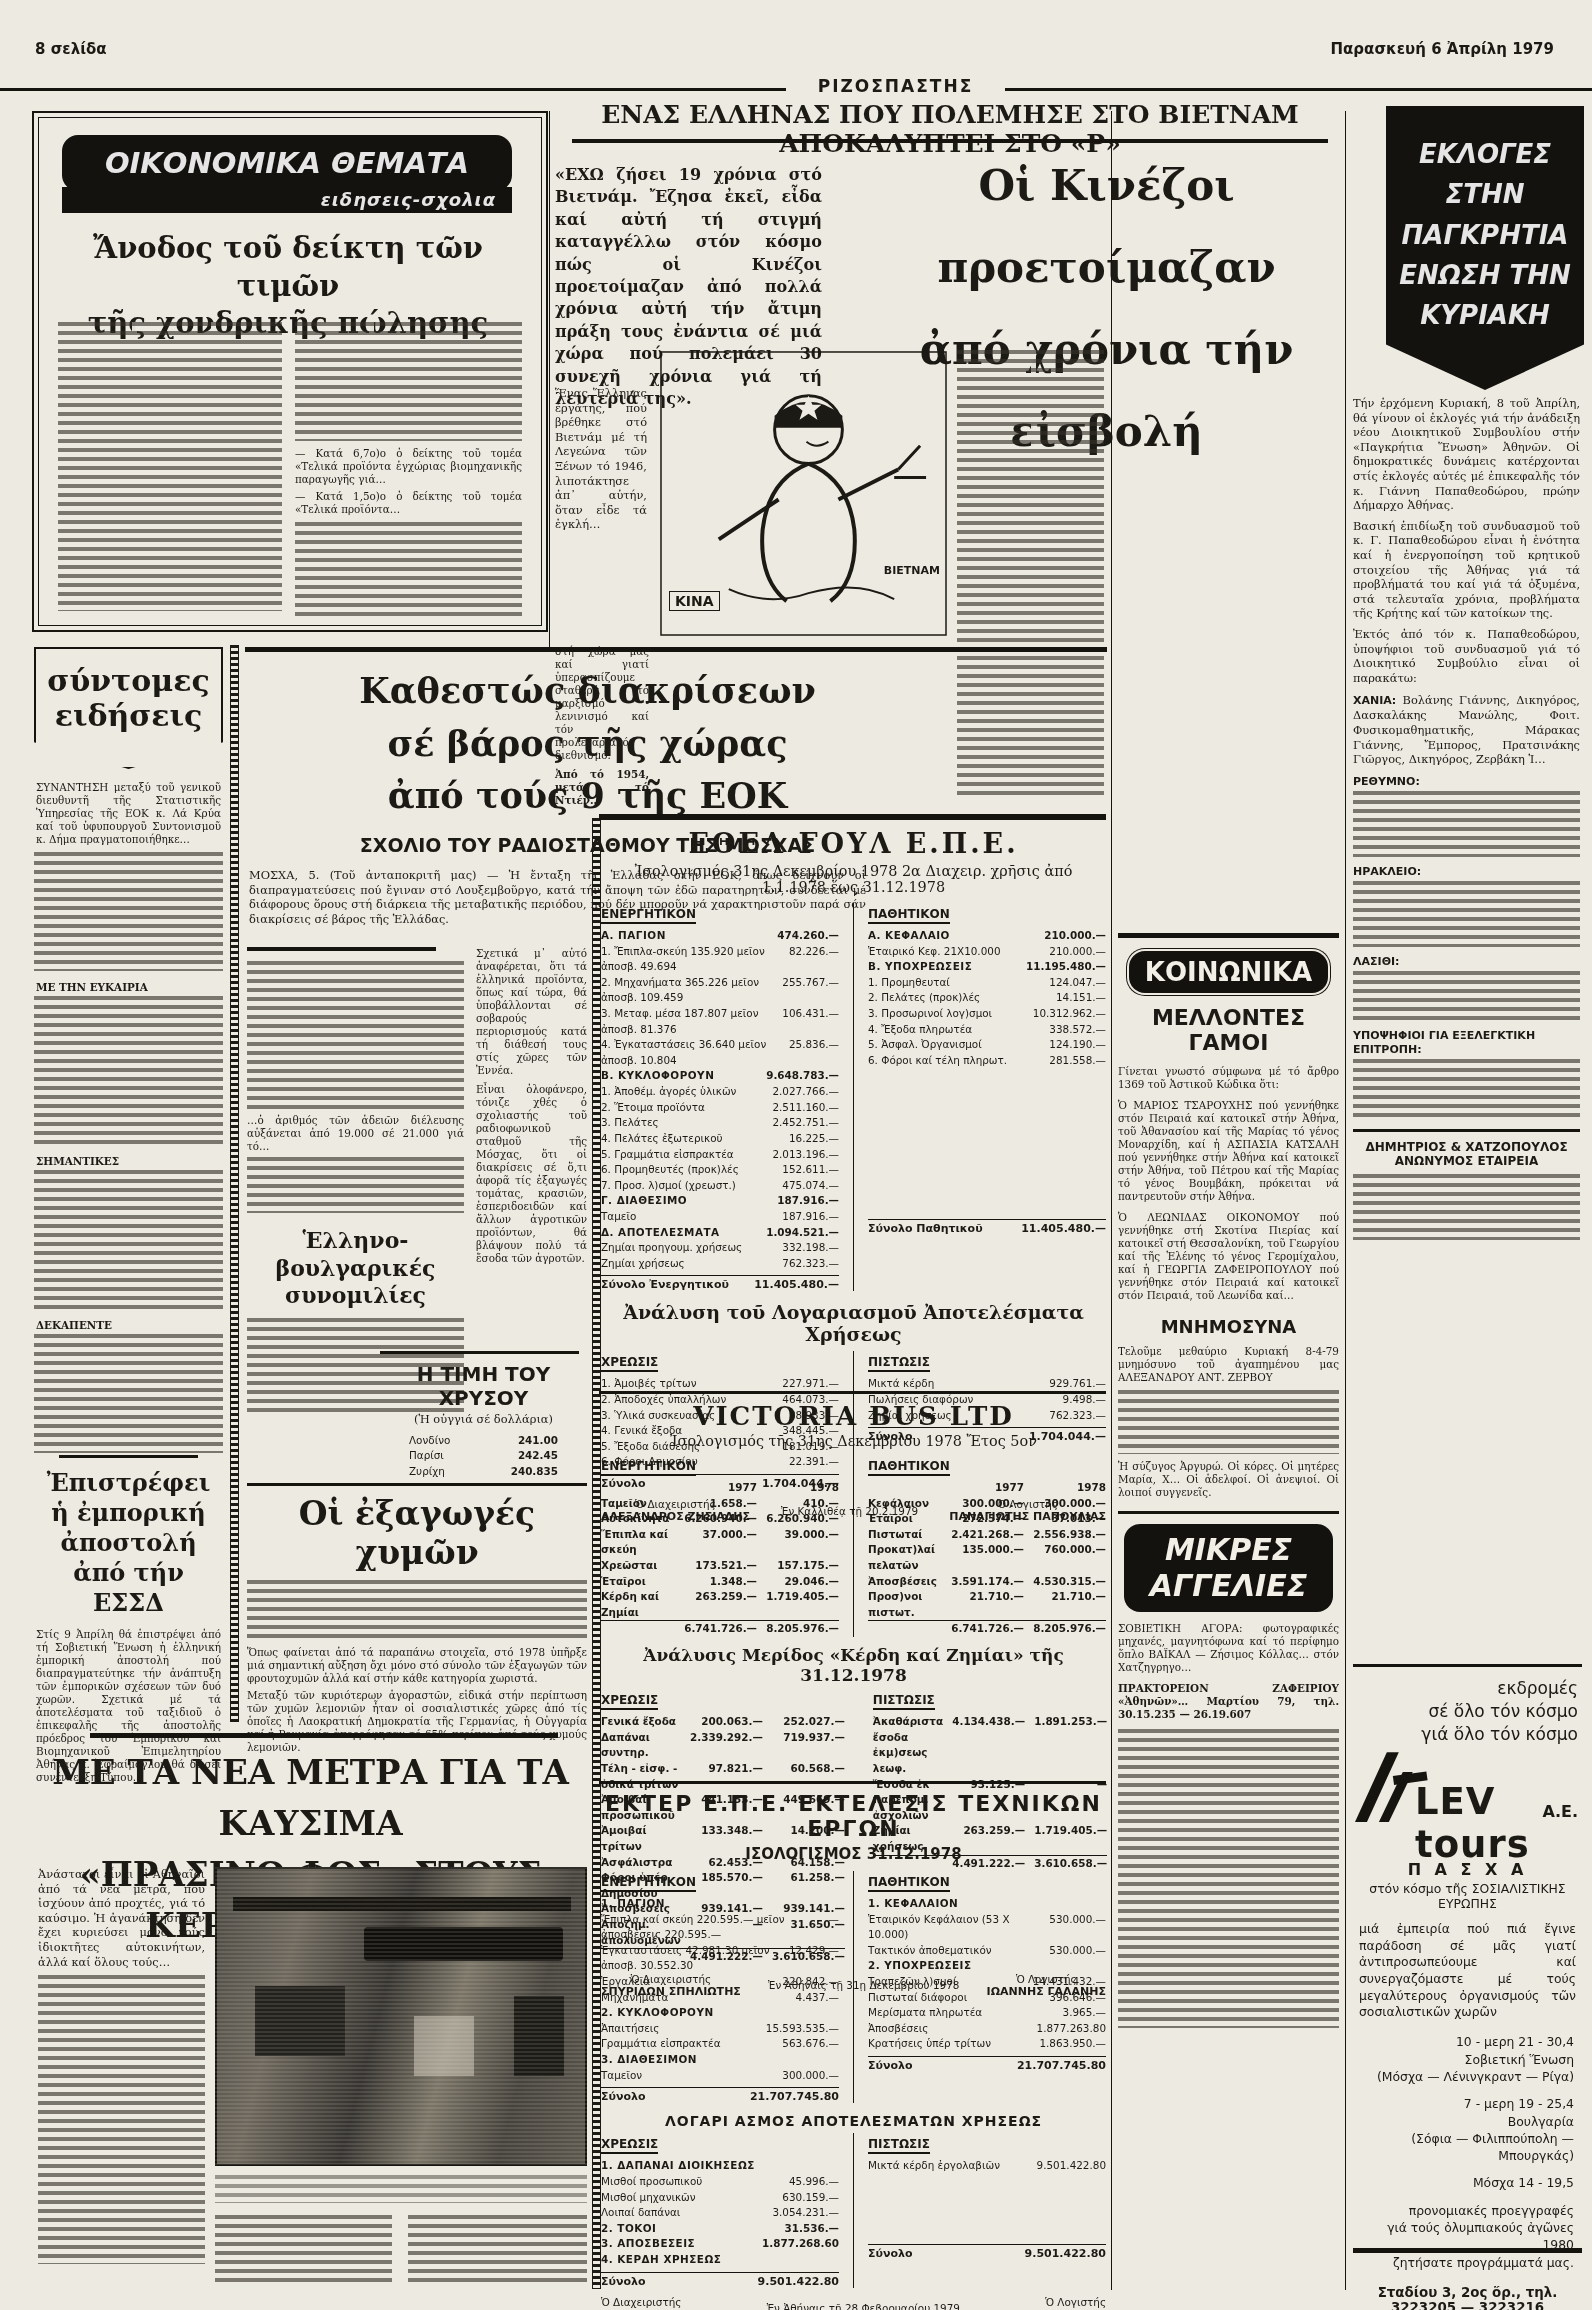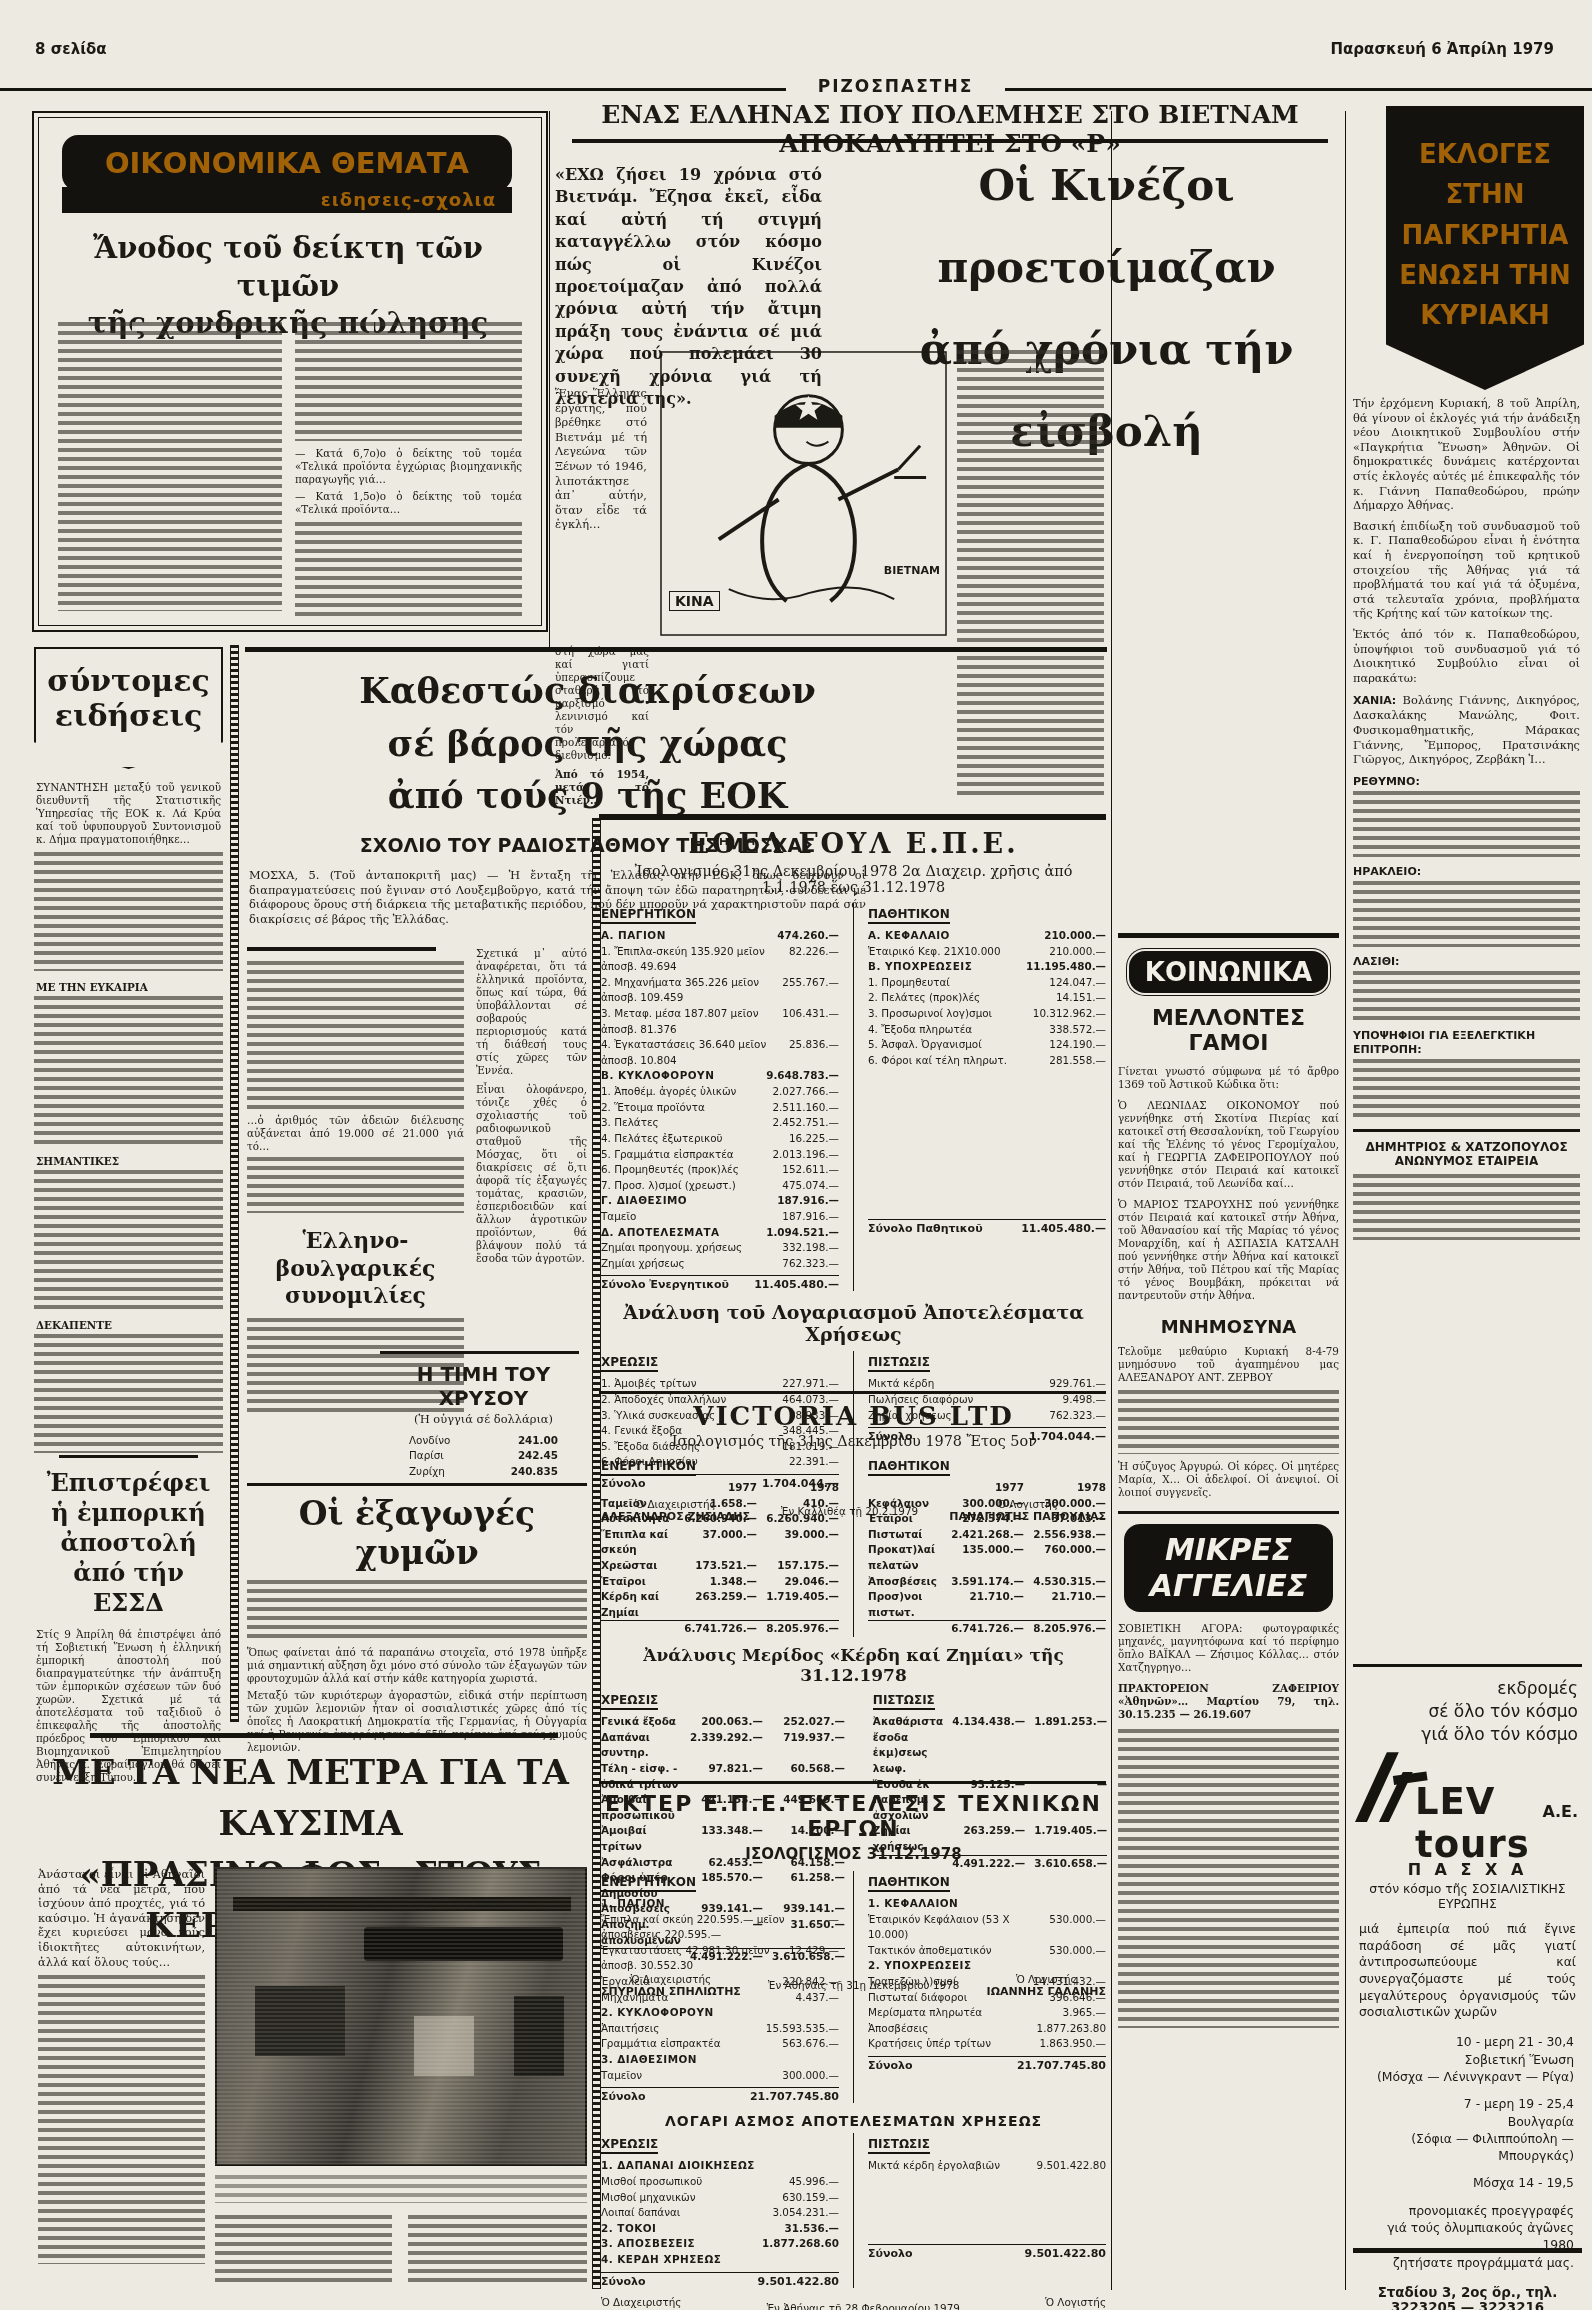--- a/index.html
+++ b/index.html
@@ -13,21 +13,21 @@
   .jst{text-align:justify;}
   .rule{position:absolute;background:#16140f;}
   .vline{position:absolute;background:#16140f;width:1px;}
   .zip{position:absolute;width:7px;background:repeating-linear-gradient(to bottom,#1c1a15 0 3px,transparent 3px 6px);border-left:1px solid #1c1a15;border-right:1px solid #1c1a15;}
   .tx{background-image:repeating-linear-gradient(to bottom,rgba(52,48,40,.62) 0 4px,transparent 4px 9px),
       repeating-linear-gradient(to right,transparent 0 74px,rgba(237,234,225,.95) 74px 79px);}
   .txl{background-image:repeating-linear-gradient(to bottom,rgba(52,48,40,.45) 0 4px,transparent 4px 9px),
       repeating-linear-gradient(to right,transparent 0 58px,rgba(237,234,225,.95) 58px 62px);}
   .body-txt{font-size:11.4px;line-height:1.28;}
   .body-sm{font-size:10.4px;line-height:1.25;}
-  .blackbox{background:#14120e;color:#a16207;}
+  .blackbox{background:#14120e;color:#e5e5e5;font-style:italic;}
   .fin-head{font-family:"DejaVu Sans",sans-serif;font-weight:bold;font-size:12px;border-bottom:2px solid #16140f;display:inline-block;padding-bottom:1px;margin-bottom:4px;}
   .fin-row{display:flex;justify-content:space-between;font-family:"DejaVu Sans",sans-serif;font-size:10.4px;line-height:1.5;}
   .fin-row.b .fl{font-weight:bold;letter-spacing:0.5px;}
   .fin-row .fv{white-space:nowrap;padding-left:6px;}
   .fin-total{display:flex;justify-content:space-between;font-family:"DejaVu Sans",sans-serif;font-weight:bold;font-size:11px;border-top:1px solid #16140f;margin-top:4px;padding-top:2px;}
   .fin3-row{display:flex;font-family:"DejaVu Sans",sans-serif;font-size:10.4px;line-height:1.5;}
   .fin3-row .fl{flex:1;}
   .fin3-row .fa,.fin3-row .fb{width:82px;text-align:right;white-space:nowrap;}
   .sig{display:flex;justify-content:space-between;font-family:"DejaVu Sans",sans-serif;font-size:11px;margin-top:8px;}
   .sig .role{font-size:10.4px;}
@@ -804,22 +804,22 @@
   </div>
   <div class="abs txl" style="left:215px;top:2175px;width:372px;height:28px;"></div>
   <div class="abs tx" style="left:215px;top:2215px;width:177px;height:70px;"></div>
   <div class="abs tx" style="left:408px;top:2215px;width:179px;height:70px;"></div>
 
   <div class="rule" style="left:1118px;top:933px;width:221px;height:5px;"></div>
   <div class="abs" style="left:1118px;top:951px;width:221px;">
     <div class="badge-round" style="width:199px;margin:0 auto;font-size:26px;padding:6px 0;box-shadow:0 0 0 2px #edeae1,0 0 0 3px #16140f;">ΚΟΙΝΩΝΙΚΑ</div>
     <div class="sans b ctr" style="font-size:22px;margin-top:12px;">ΜΕΛΛΟΝΤΕΣ ΓΑΜΟΙ</div>
     <p class="body-sm jst" style="margin:10px 0 0;">Γίνεται γνωστό σύμφωνα μέ τό ἄρθρο 1369 τοῦ Ἀστικοῦ Κώδικα ὅτι:</p>
+    <p class="body-sm jst" style="margin:8px 0 0;">Ὁ ΜΑΡΙΟΣ ΤΣΑΡΟΥΧΗΣ πού γεννήθηκε στόν Πειραιά καί κατοικεῖ στήν Ἀθήνα, τοῦ Ἀθανασίου καί τῆς Μαρίας τό γένος Μοναρχίδη, καί ἡ ΑΣΠΑΣΙΑ ΚΑΤΣΑΛΗ πού γεννήθηκε στήν Ἀθήνα καί κατοικεῖ στήν Ἀθήνα, τοῦ Πέτρου καί τῆς Μαρίας τό γένος Βουμβάκη, πρόκειται νά παντρευτοῦν στήν Ἀθήνα.</p>
     <p class="body-sm jst" style="margin:8px 0 0;">Ὁ ΛΕΩΝΙΔΑΣ ΟΙΚΟΝΟΜΟΥ πού γεννήθηκε στή Σκοτίνα Πιερίας καί κατοικεῖ στή Θεσσαλονίκη, τοῦ Γεωργίου καί τῆς Ἑλένης τό γένος Γερομίχαλου, καί ἡ ΓΕΩΡΓΙΑ ΖΑΦΕΙΡΟΠΟΥΛΟΥ πού γεννήθηκε στόν Πειραιά καί κατοικεῖ στόν Πειραιά, τοῦ Λεωνίδα καί…</p>
-    <p class="body-sm jst" style="margin:8px 0 0;">Ὁ ΜΑΡΙΟΣ ΤΣΑΡΟΥΧΗΣ πού γεννήθηκε στόν Πειραιά καί κατοικεῖ στήν Ἀθήνα, τοῦ Ἀθανασίου καί τῆς Μαρίας τό γένος Μοναρχίδη, καί ἡ ΑΣΠΑΣΙΑ ΚΑΤΣΑΛΗ πού γεννήθηκε στήν Ἀθήνα καί κατοικεῖ στήν Ἀθήνα, τοῦ Πέτρου καί τῆς Μαρίας τό γένος Βουμβάκη, πρόκειται νά παντρευτοῦν στήν Ἀθήνα.</p>
     <div class="sans b ctr" style="font-size:18px;margin-top:14px;">ΜΝΗΜΟΣΥΝΑ</div>
     <p class="body-sm jst" style="margin:8px 0 0;">Τελοῦμε μεθαύριο Κυριακή 8-4-79 μνημόσυνο τοῦ ἀγαπημένου μας ΑΛΕΞΑΝΔΡΟΥ ΑΝΤ. ΖΕΡΒΟΥ</p>
     <div class="tx" style="height:64px;margin-top:6px;"></div>
     <p class="body-sm jst" style="margin:6px 0 0;">Ἡ σύζυγος Ἀργυρώ. Οἱ κόρες. Οἱ μητέρες Μαρία, Χ… Οἱ ἀδελφοί. Οἱ ἀνεψιοί. Οἱ λοιποί συγγενεῖς.</p>
     <div class="rule" style="position:static;width:221px;height:3px;margin:12px 0 10px;"></div>
     <div class="badge-round" style="width:209px;margin:0 auto;font-size:30px;font-style:italic;padding:8px 0;line-height:1.2;">
       <div>ΜΙΚΡΕΣ</div>
       <div>ΑΓΓΕΛΙΕΣ</div>
     </div>
     <p class="body-sm jst" style="margin:10px 0 0;">ΣΟΒΙΕΤΙΚΗ ΑΓΟΡΑ: φωτογραφικές μηχανές, μαγνητόφωνα καί τό περίφημο ὅπλο ΒΑΪΚΑΛ — Ζήσιμος Κόλλας… στόν Χατζηγρηγο…</p>

